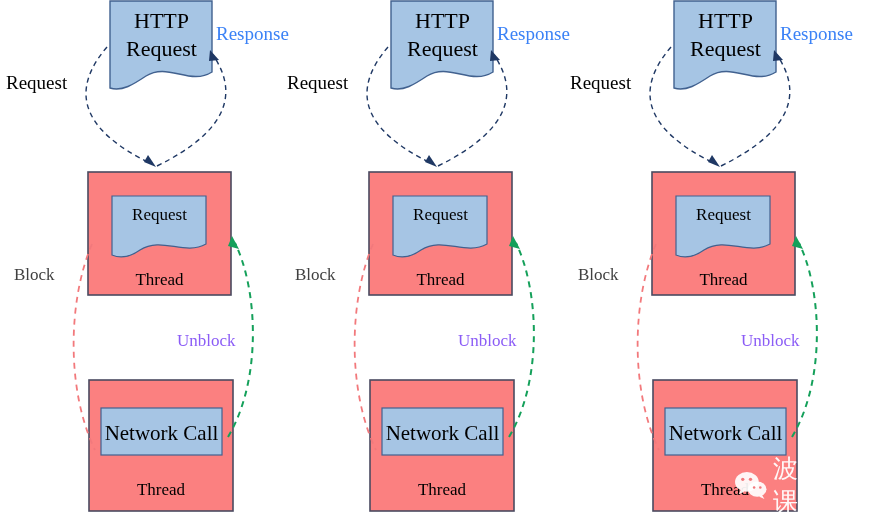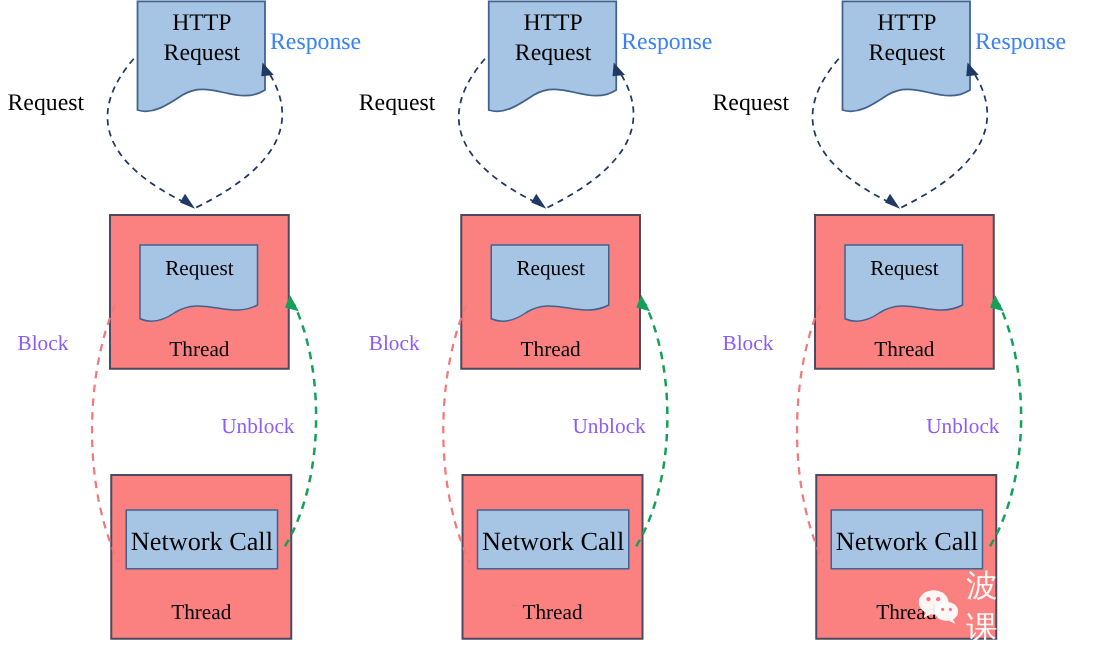--- a/index.html
+++ b/index.html
@@ -48,21 +48,21 @@
   .lbl-response {
     left: 216px;
     top: 24px;
     font-size: 19px;
     color: #3b82f6;
   }
   .lbl-block {
     left: 14px;
     top: 266px;
     font-size: 17px;
-    color: #8b5cf6;
+    color: #404040;
   }
   .lbl-unblock {
     left: 177px;
     top: 332px;
     font-size: 17px;
     color: #8b5cf6;
   }
 
   
   .shape-text {
@@ -70,21 +70,21 @@
     text-align: center;
     font-family: "Liberation Serif", "DejaVu Serif", serif;
     color: #000000;
     white-space: pre-line;
     pointer-events: none;
   }
   .t-http {
     left: 110px;
     top: 7px;
     width: 103px;
-    font-size: 19px;
+    font-size: 22px;
     line-height: 1.25;
   }
   .t-req-inner {
     left: 112px;
     top: 205px;
     width: 95px;
     font-size: 17px;
   }
   .t-thread-1 {
     left: 88px;

